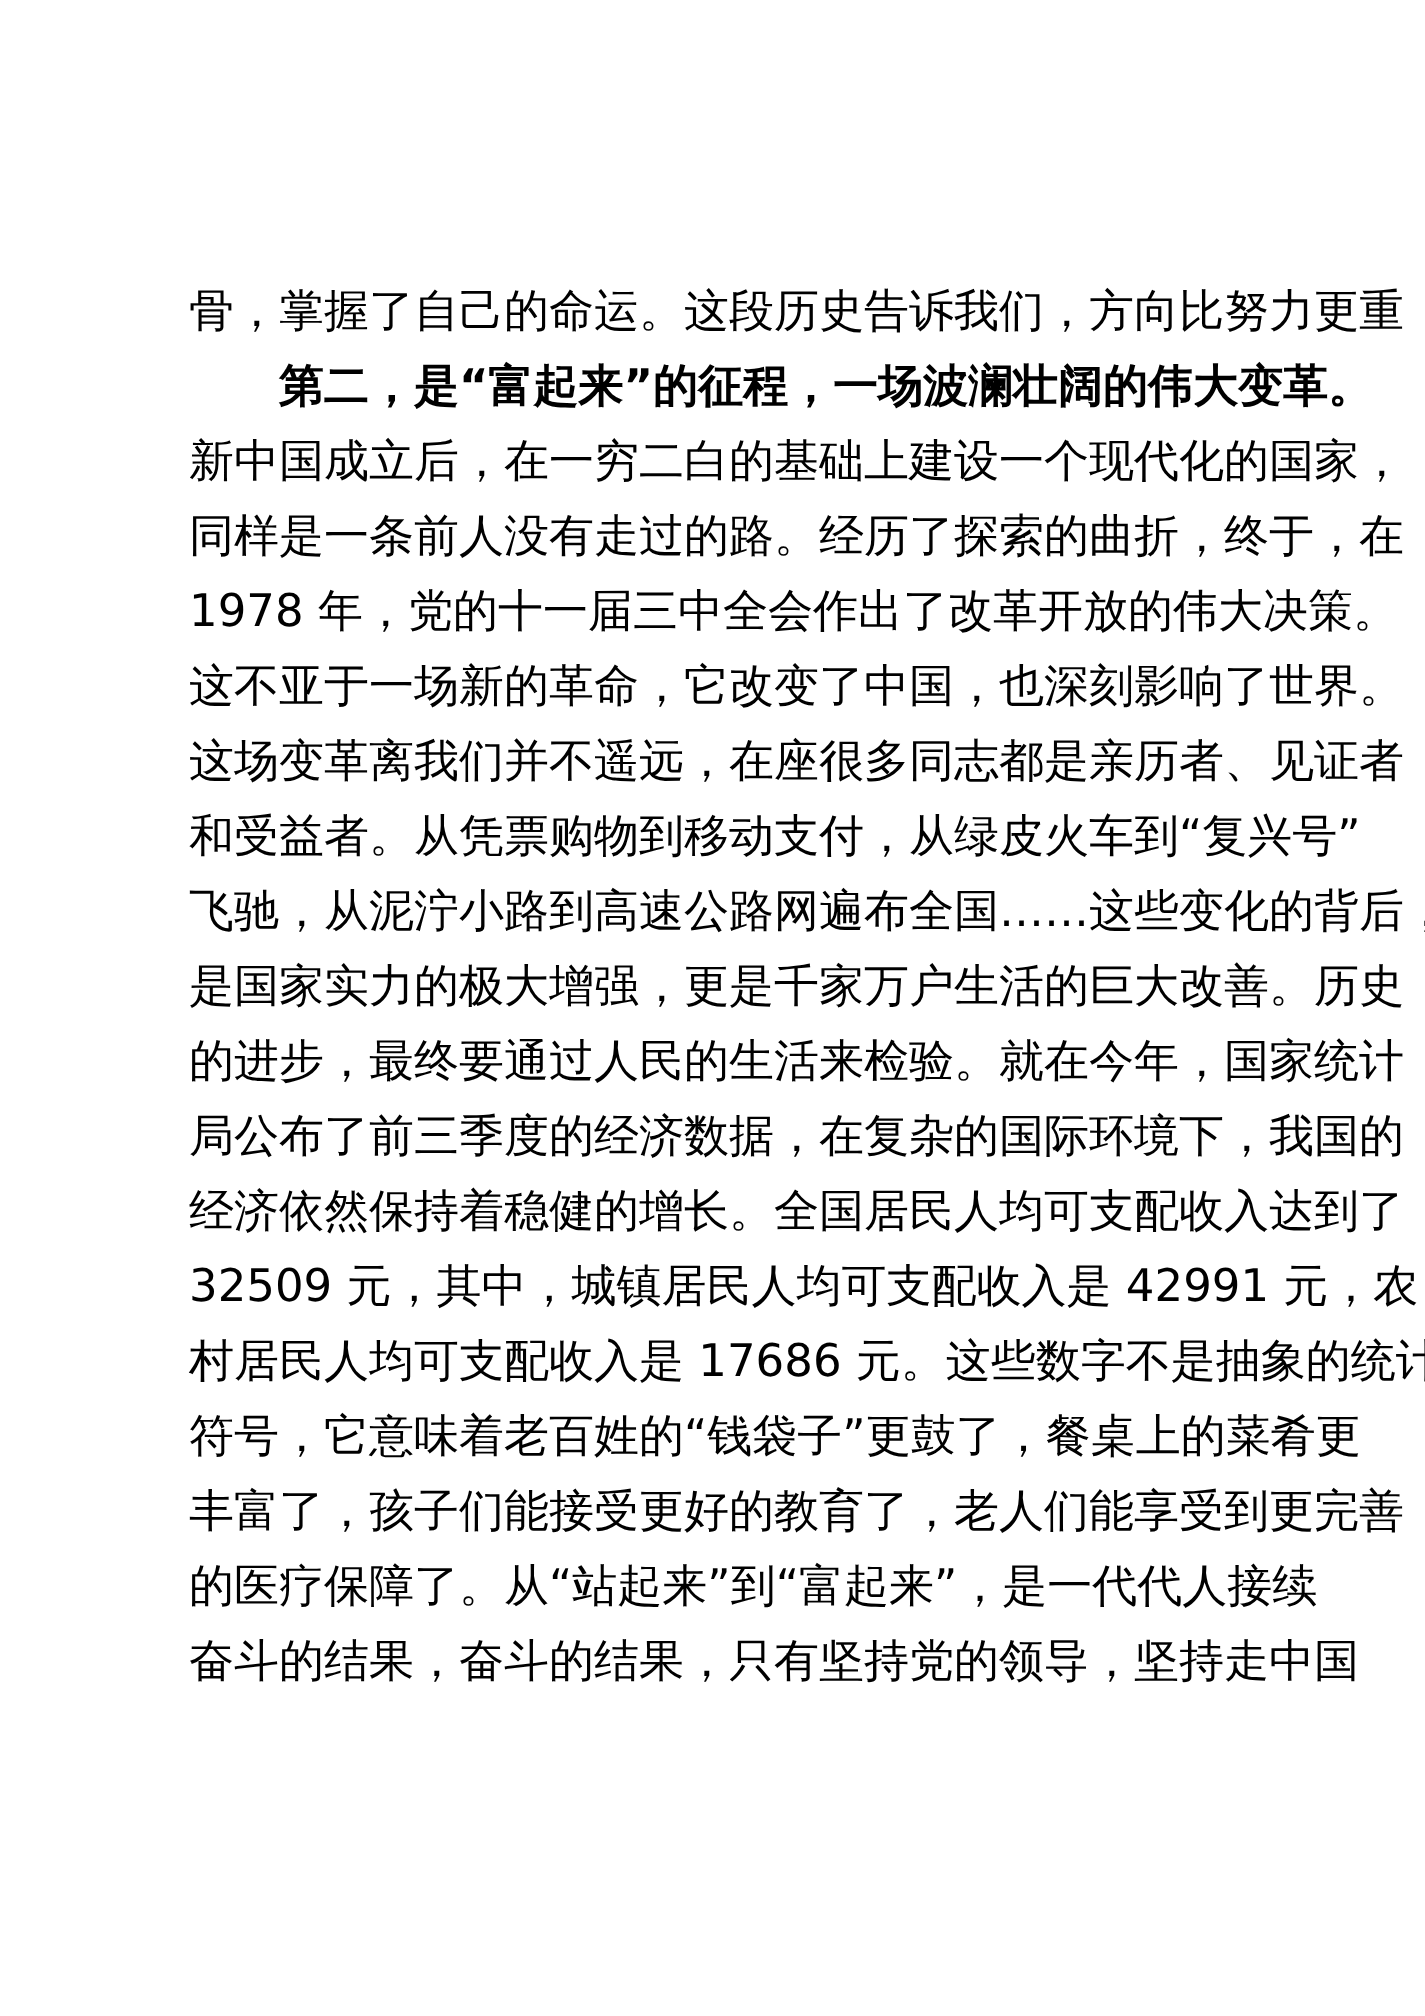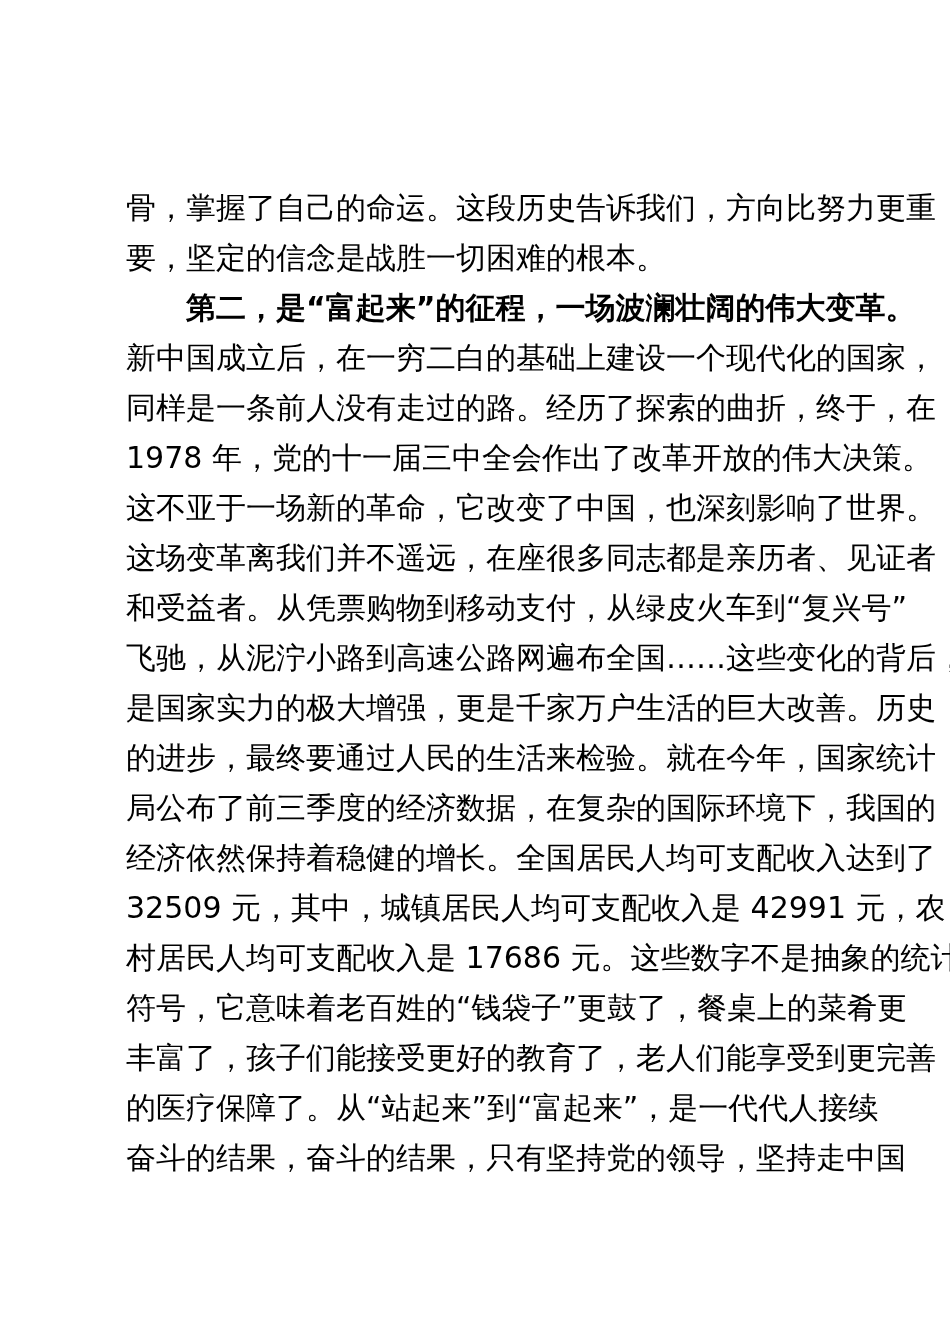--- a/index.html
+++ b/index.html
@@ -47,21 +47,20 @@
   .jline > span {
     display: inline-block;
   }
 </style>
 </head>
 <body>
 
 <div id="page">
   <div id="text-column">
       <div class="doc-line"><span class="jline"><span>骨</span><span>，</span><span>掌</span><span>握</span><span>了</span><span>自</span><span>己</span><span>的</span><span>命</span><span>运</span><span>。</span><span>这</span><span>段</span><span>历</span><span>史</span><span>告</span><span>诉</span><span>我</span><span>们</span><span>，</span><span>方</span><span>向</span><span>比</span><span>努</span><span>力</span><span>更</span><span>重</span></span></div>
-      <div class="doc-line" style="text-indent: 0px;">要，坚定的信念是战胜一切困难的根本。</div>
       <div class="doc-line bold" style="text-indent: 60px;">第二，是“富起来”的征程，一场波澜壮阔的伟大变革。</div>
       <div class="doc-line"><span class="jline"><span>新</span><span>中</span><span>国</span><span>成</span><span>立</span><span>后</span><span>，</span><span>在</span><span>一</span><span>穷</span><span>二</span><span>白</span><span>的</span><span>基</span><span>础</span><span>上</span><span>建</span><span>设</span><span>一</span><span>个</span><span>现</span><span>代</span><span>化</span><span>的</span><span>国</span><span>家</span><span>，</span></span></div>
       <div class="doc-line"><span class="jline"><span>同</span><span>样</span><span>是</span><span>一</span><span>条</span><span>前</span><span>人</span><span>没</span><span>有</span><span>走</span><span>过</span><span>的</span><span>路</span><span>。</span><span>经</span><span>历</span><span>了</span><span>探</span><span>索</span><span>的</span><span>曲</span><span>折</span><span>，</span><span>终</span><span>于</span><span>，</span><span>在</span></span></div>
       <div class="doc-line"><span class="jline"><span>1</span><span>9</span><span>7</span><span>8</span><span> </span><span>年</span><span>，</span><span>党</span><span>的</span><span>十</span><span>一</span><span>届</span><span>三</span><span>中</span><span>全</span><span>会</span><span>作</span><span>出</span><span>了</span><span>改</span><span>革</span><span>开</span><span>放</span><span>的</span><span>伟</span><span>大</span><span>决</span><span>策</span><span>。</span></span></div>
       <div class="doc-line"><span class="jline"><span>这</span><span>不</span><span>亚</span><span>于</span><span>一</span><span>场</span><span>新</span><span>的</span><span>革</span><span>命</span><span>，</span><span>它</span><span>改</span><span>变</span><span>了</span><span>中</span><span>国</span><span>，</span><span>也</span><span>深</span><span>刻</span><span>影</span><span>响</span><span>了</span><span>世</span><span>界</span><span>。</span></span></div>
       <div class="doc-line"><span class="jline"><span>这</span><span>场</span><span>变</span><span>革</span><span>离</span><span>我</span><span>们</span><span>并</span><span>不</span><span>遥</span><span>远</span><span>，</span><span>在</span><span>座</span><span>很</span><span>多</span><span>同</span><span>志</span><span>都</span><span>是</span><span>亲</span><span>历</span><span>者</span><span>、</span><span>见</span><span>证</span><span>者</span></span></div>
       <div class="doc-line"><span class="jline"><span>和</span><span>受</span><span>益</span><span>者</span><span>。</span><span>从</span><span>凭</span><span>票</span><span>购</span><span>物</span><span>到</span><span>移</span><span>动</span><span>支</span><span>付</span><span>，</span><span>从</span><span>绿</span><span>皮</span><span>火</span><span>车</span><span>到</span><span>“</span><span>复</span><span>兴</span><span>号</span><span>”</span></span></div>
       <div class="doc-line"><span class="jline"><span>飞</span><span>驰</span><span>，</span><span>从</span><span>泥</span><span>泞</span><span>小</span><span>路</span><span>到</span><span>高</span><span>速</span><span>公</span><span>路</span><span>网</span><span>遍</span><span>布</span><span>全</span><span>国</span><span>…</span><span>…</span><span>这</span><span>些</span><span>变</span><span>化</span><span>的</span><span>背</span><span>后</span><span>，</span></span></div>
       <div class="doc-line"><span class="jline"><span>是</span><span>国</span><span>家</span><span>实</span><span>力</span><span>的</span><span>极</span><span>大</span><span>增</span><span>强</span><span>，</span><span>更</span><span>是</span><span>千</span><span>家</span><span>万</span><span>户</span><span>生</span><span>活</span><span>的</span><span>巨</span><span>大</span><span>改</span><span>善</span><span>。</span><span>历</span><span>史</span></span></div>
       <div class="doc-line"><span class="jline"><span>的</span><span>进</span><span>步</span><span>，</span><span>最</span><span>终</span><span>要</span><span>通</span><span>过</span><span>人</span><span>民</span><span>的</span><span>生</span><span>活</span><span>来</span><span>检</span><span>验</span><span>。</span><span>就</span><span>在</span><span>今</span><span>年</span><span>，</span><span>国</span><span>家</span><span>统</span><span>计</span></span></div>

